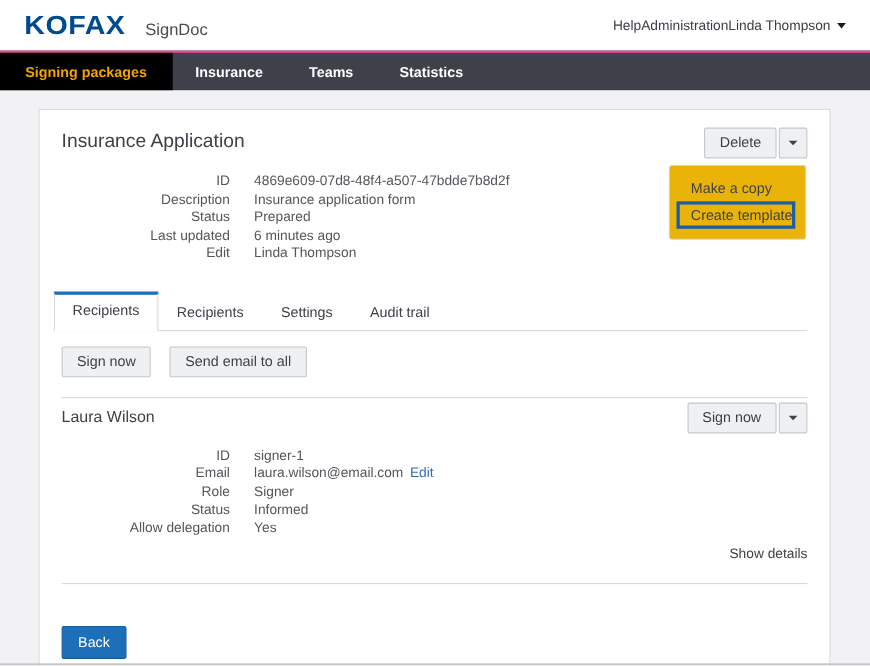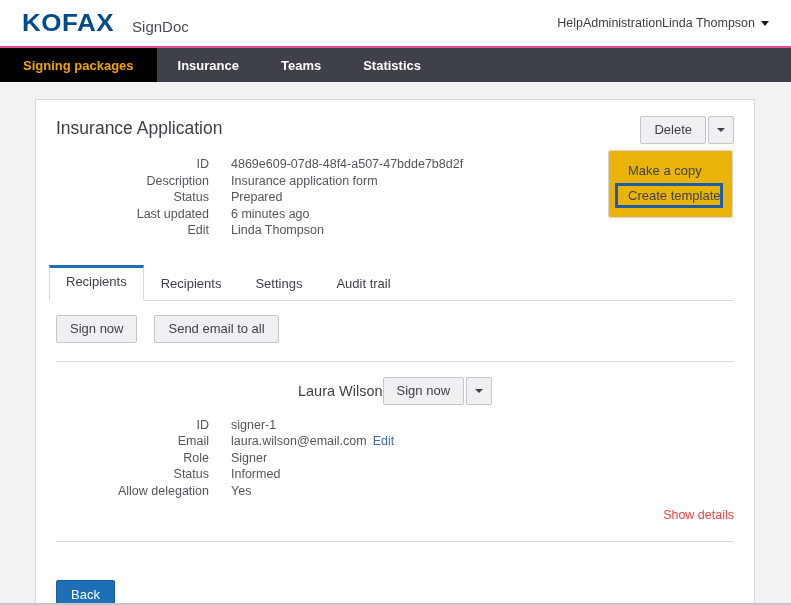--- a/index.html
+++ b/index.html
@@ -140,24 +140,24 @@
     border-bottom: 1px solid #ffffff;
     margin-bottom: -1px;
     padding: 6px 16px 9px 16px;
   }
 
   .actions { margin-top: 14px; display: flex; gap: 17px; }
 
   .sep { border: none; border-top: 1px solid #d9d9dd; margin: 18px 0 0 0; }
 
   
-  .recipient-head { display: flex; justify-content: center; align-items: flex-start; margin-top: 15px; }
+  .recipient-head { display: flex; justify-content: space-between; align-items: flex-start; margin-top: 4px; }
   .recipient-name { font-size: 14.5px; font-weight: 400; color: #3f4149; padding-top: 6px; }
   .show-details-row { text-align: right; margin-top: 6px; }
-  .show-details-row a { font-size: 12.5px; color: #ef4444; text-decoration: none; cursor: pointer; }
+  .show-details-row a { font-size: 12.5px; color: #404040; text-decoration: none; cursor: pointer; }
 
   .btn.primary {
     background: #1d6fb8;
     border-color: #175d9d;
     color: #ffffff;
     padding: 6px 14px;
   }
   .back-wrap { margin-top: 38px; }
 
   .window-bottom {

